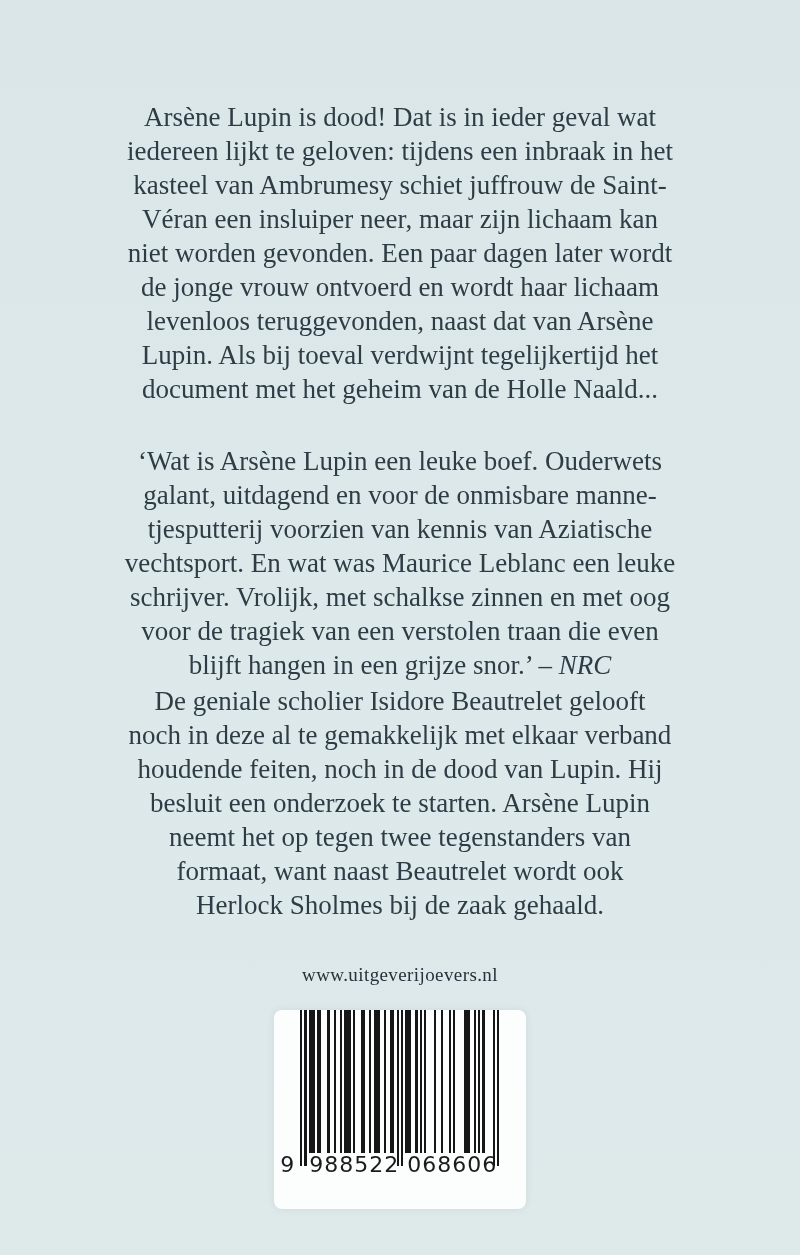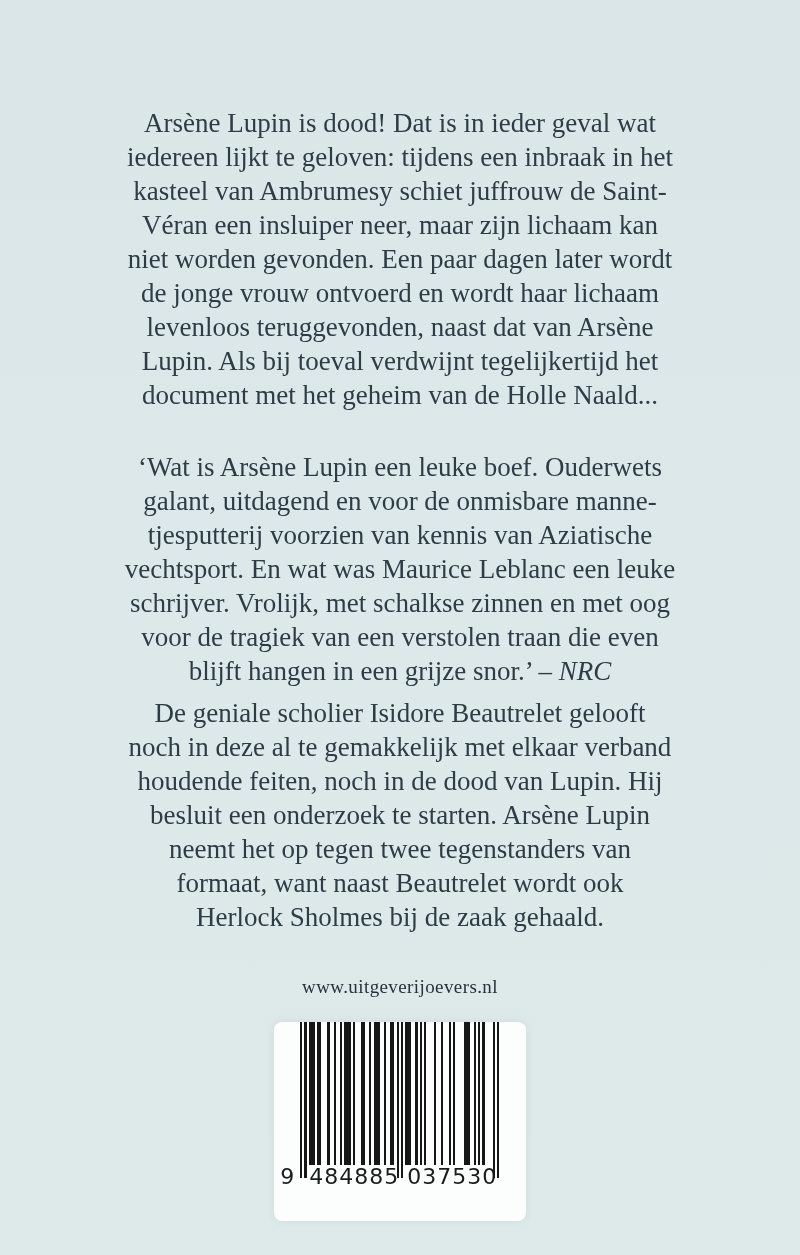--- a/index.html
+++ b/index.html
@@ -18,21 +18,21 @@
   .blurb {
     padding-top: 98px;
     width: 700px;
     margin: 0 auto;
     text-align: center;
     color: #2e3d45;
     font-size: 27px;
     line-height: 34px;
   }
   .para {
-    margin: 8px 0 38px 0;
+    margin: 2px 0 38px 0;
     white-space: pre-line;
     text-align: center;
   }
   .para.quote { margin-bottom: 0; }
   .source { font-style: italic; }
   .website {
     margin-top: 42px;
     text-align: center;
     font-size: 19px;
     font-weight: 400;
@@ -200,19 +200,19 @@
         <i class="module" style="background: rgb(22, 22, 22);"></i>
         <i class="module"></i>
         <i class="module"></i>
         <i class="module"></i>
         <i class="module"></i>
         <i class="module guard" style="background: rgb(22, 22, 22);"></i>
         <i class="module guard"></i>
         <i class="module guard" style="background: rgb(22, 22, 22);"></i>
         <div class="digits">
           <span class="lead">9</span>
-          <span class="g1">484885</span>
-          <span class="g2">037530</span>
+          <span class="g1">988522</span>
+          <span class="g2">068606</span>
         </div>
     </div>
   </div>
 
 </main>
 
 </body></html>

